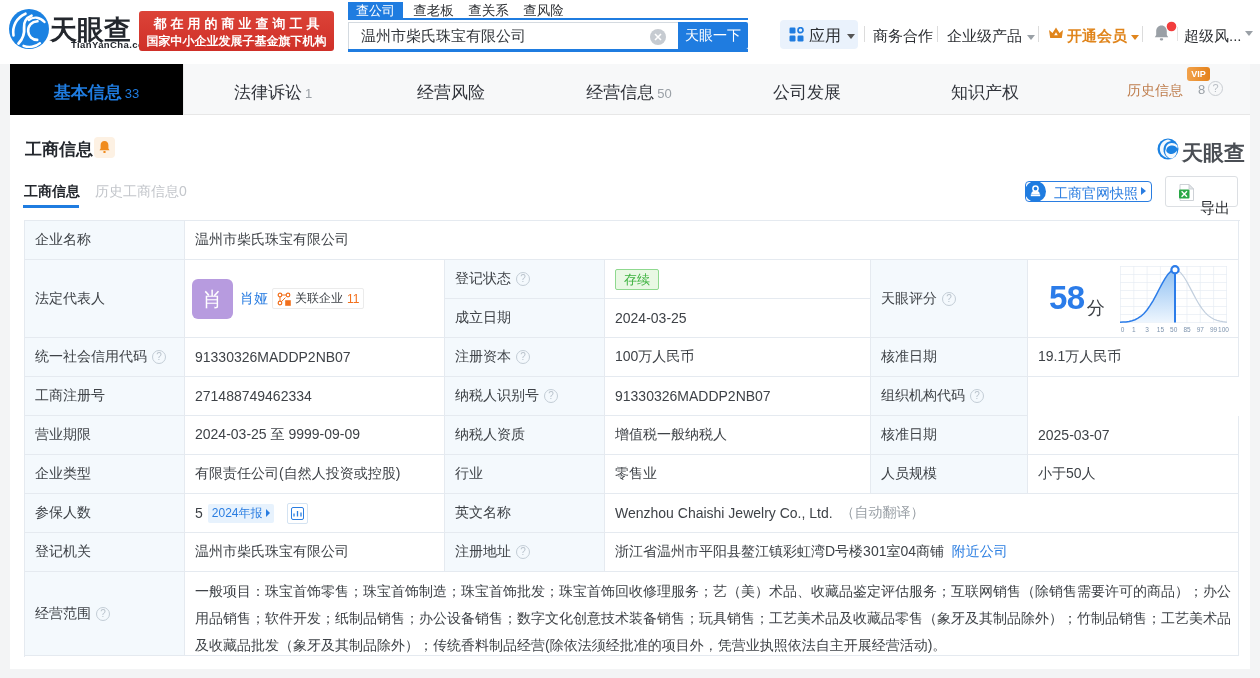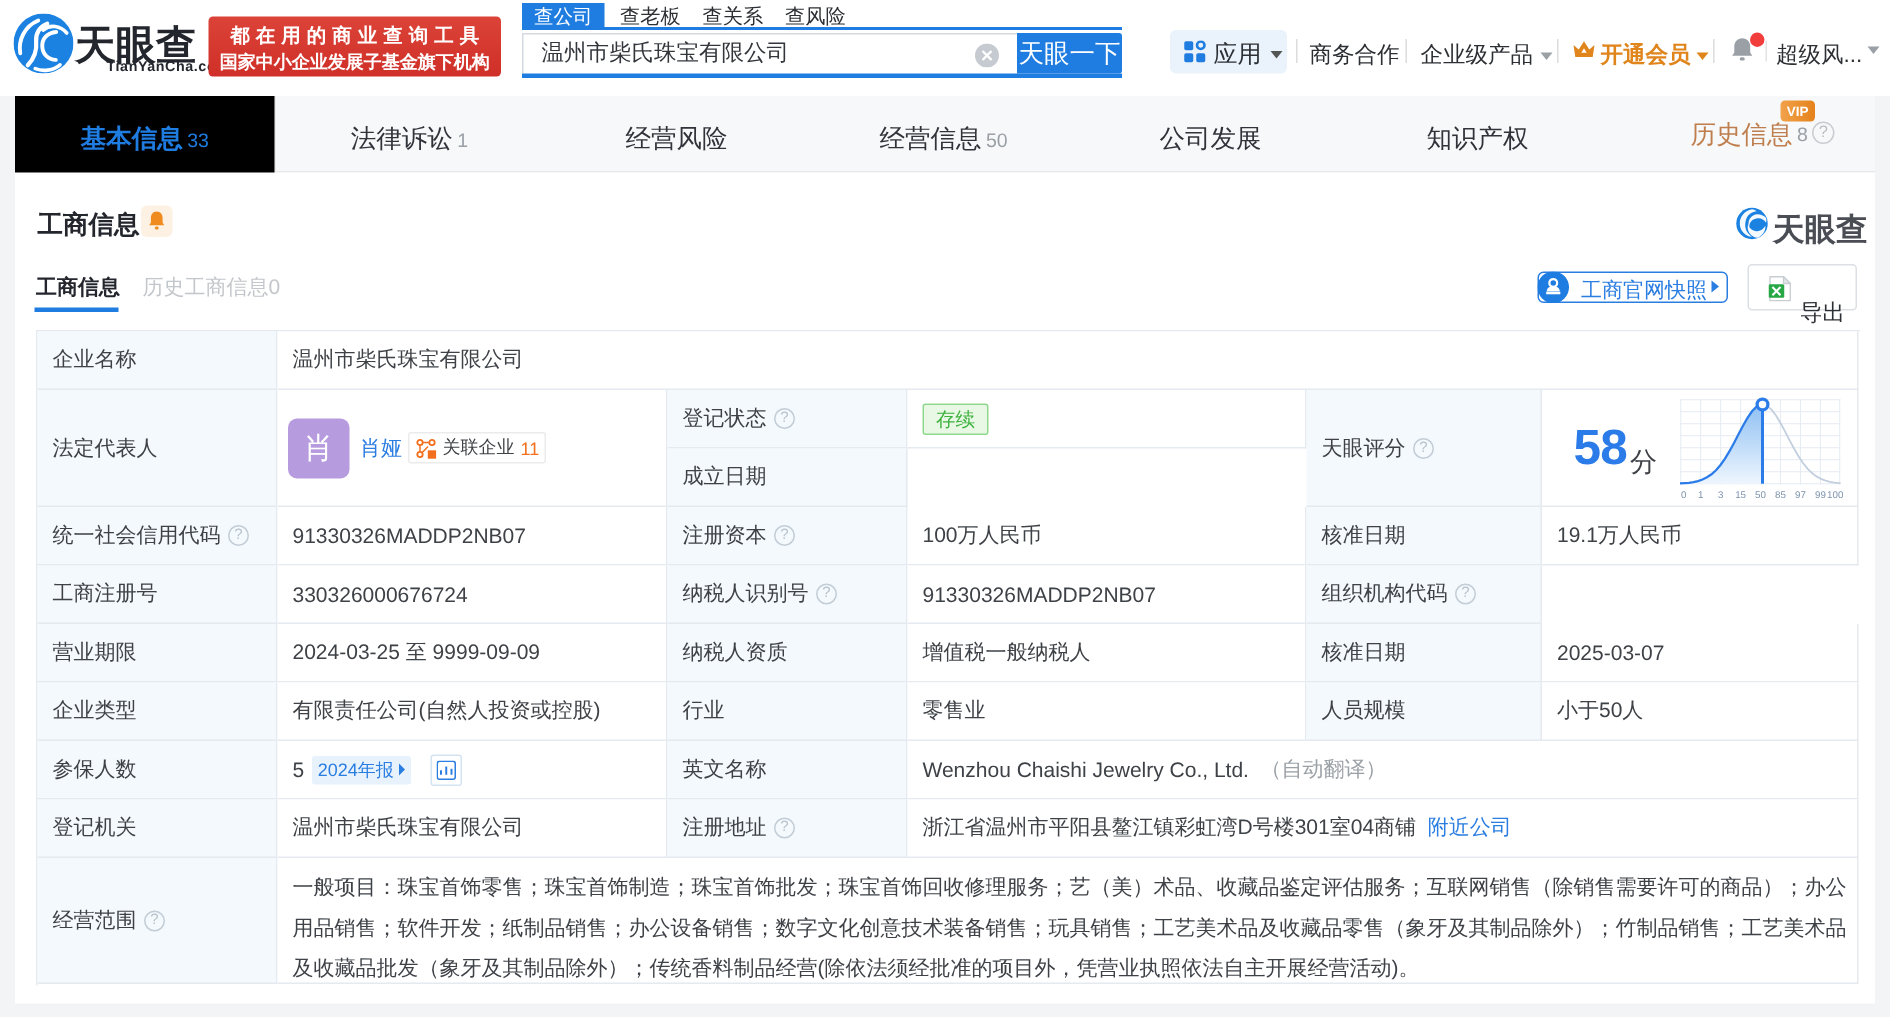--- a/index.html
+++ b/index.html
@@ -54,21 +54,21 @@
       <div class="abs" style="left:62px;top:0;width:47px;font-size:13.5px;color:#2c2f33;text-align:center;line-height:18px;">查老板</div>
       <div class="abs" style="left:117px;top:0;width:47px;font-size:13.5px;color:#2c2f33;text-align:center;line-height:18px;">查关系</div>
       <div class="abs" style="left:172px;top:0;width:47px;font-size:13.5px;color:#2c2f33;text-align:center;line-height:18px;">查风险</div>
     </div>
     <div class="abs" style="left:348px;top:22px;width:330px;height:27px;background:#fff;border:1px solid #d4dae0;border-bottom:none;border-right:none;line-height:26px;font-size:15px;color:#33373c;padding-left:12px;">温州市柴氏珠宝有限公司
       <svg class="abs" style="right:12px;top:6px;" width="16" height="16" viewBox="0 0 16 16">
         <circle cx="8" cy="8" r="8" fill="#c6cbd1"></circle>
         <path d="M5 5 L11 11 M11 5 L5 11" stroke="#fff" stroke-width="1.6"></path>
       </svg>
     </div>
-    <div class="abs" style="left:678px;top:22px;width:70px;height:27px;background:#1f7ce0;color:#fff;font-size:17px;text-align:center;line-height:27px;border-radius:0 2px 2px 0;">天眼一下</div>
+    <div class="abs" style="left:678px;top:22px;width:70px;height:27px;background:#1f7ce0;color:#fff;font-size:14px;text-align:center;line-height:27px;border-radius:0 2px 2px 0;">天眼一下</div>
     <div class="abs" style="left:348px;top:49px;width:400px;height:3px;background:#1f7ce0;"></div>
 
     <div class="abs" style="left:780px;top:20px;width:78px;height:29px;background:#eaf2fc;border-radius:4px;"></div>
     <svg class="abs" style="left:789px;top:27px;" width="15" height="15" viewBox="0 0 15 15">
       <rect x="0.5" y="0.5" width="6" height="6" rx="1.2" fill="#1f7ce0"></rect>
       <circle cx="11.5" cy="3.2" r="2.5" fill="none" stroke="#1f7ce0" stroke-width="1.7"></circle>
       <rect x="0.5" y="8.5" width="6" height="6" rx="1.2" fill="#1f7ce0"></rect>
       <rect x="8.5" y="8.5" width="6" height="6" rx="1.2" fill="#1f7ce0"></rect>
     </svg>
     <div class="abs" style="left:809px;top:26px;font-size:16px;color:#2c2f33;">应用 <span class="caret" style="margin-left:2px;"></span></div>
@@ -95,21 +95,21 @@
     <span class="caret abs" style="left:1245px;top:31px;border-top-color:#9aa0a6;"></span>
   </div>
   <div id="tabbar">
     <div id="tab-active">基本信息<span class="cnt">33</span></div>
     <div class="tab" style="left:174px;width:178px;">法律诉讼<span class="cnt">1</span></div>
     <div class="tab" style="left:352px;width:178px;">经营风险</div>
     <div class="tab" style="left:530px;width:178px;">经营信息<span class="cnt">50</span></div>
     <div class="tab" style="left:708px;width:178px;">公司发展</div>
     <div class="tab" style="left:886px;width:178px;">知识产权</div>
     <div class="tab" style="left:1064px;width:176px;">
-      <span class="abs" style="left:53px;top:16px;height:46px;line-height:20px;font-size:17px;color:#bf7e4e;">历史信息</span>
+      <span class="abs" style="left:53px;top:16px;height:46px;line-height:20px;font-size:14px;color:#bf7e4e;">历史信息</span>
       <span class="abs" style="left:124px;top:19px;font-size:13px;color:#9aa0a6;line-height:14px;">8</span>
       <span class="abs" style="left:134px;top:17px;width:15px;height:15px;border:1px solid #c9cdd2;border-radius:50%;color:#b9bec4;font-size:11px;line-height:13px;text-align:center;">?</span>
       <span class="abs" style="left:113px;top:3px;width:23px;height:14px;border-radius:3px;background:linear-gradient(90deg,#f2a24b,#e4821b);color:#fff;font-size:9px;font-weight:bold;text-align:center;line-height:14px;">VIP</span>
     </div>
   </div>
   <div id="content">
 
     <div class="abs" style="left:15px;top:23px;font-size:17px;font-weight:bold;color:#23272d;">工商信息</div>
     <div class="abs" style="left:84px;top:22px;width:21px;height:21px;background:#fdf1e3;border-radius:4px;">
       <svg style="position:absolute;left:4px;top:3px;" width="13" height="15" viewBox="0 0 13 15">
@@ -168,32 +168,33 @@
             <rect x="8.2" y="8.2" width="5.6" height="5.6" fill="#f2701d"></rect>
             <path d="M4.5 3 L9.2 3 M3 4.5 L3 9.2 M4.3 9.8 L8.4 5.6" stroke="#f2701d" stroke-width="1"></path>
           </svg>关联企业 <span style="color:#f2701d;margin-left:4px;">11</span>
         </span>
       </div>
       <div class="cell lb" style="left:420px;top:39px;width:160px;height:39px;">登记状态<span class="qm">?</span></div>
       <div class="cell vl" style="left:580px;top:39px;width:266px;height:39px;">
         <span style="display:inline-block;height:21px;line-height:19px;padding:0 8px;background:#e9f8e4;border:1px solid #8fd98f;border-radius:2px;color:#3eb240;font-size:13px;">存续</span>
       </div>
       <div class="cell lb" style="left:420px;top:78px;width:160px;height:39px;">成立日期</div>
+      <div class="cell vl" style="left:580px;top:78px;width:266px;height:39px;">2024-03-25</div>
       <div class="cell lb" style="left:846px;top:39px;width:157px;height:78px;">天眼评分<span class="qm">?</span></div>
       <div class="cell vl" style="left:1003px;top:39px;width:211px;height:78px;"></div>
 
       <div class="cell lb" style="left:0;top:117px;width:160px;height:39px;">统一社会信用代码<span class="qm">?</span></div>
       <div class="cell vl" style="left:160px;top:117px;width:260px;height:39px;">91330326MADDP2NB07</div>
       <div class="cell lb" style="left:420px;top:117px;width:160px;height:39px;">注册资本<span class="qm">?</span></div>
       <div class="cell vl" style="left:580px;top:117px;width:266px;height:39px;">100万人民币</div>
       <div class="cell lb" style="left:846px;top:117px;width:157px;height:39px;">核准日期</div>
       <div class="cell vl" style="left:1003px;top:117px;width:211px;height:39px;">19.1万人民币</div>
 
       <div class="cell lb" style="left:0;top:156px;width:160px;height:39px;">工商注册号</div>
-      <div class="cell vl" style="left:160px;top:156px;width:260px;height:39px;">330326000676724</div>
+      <div class="cell vl" style="left:160px;top:156px;width:260px;height:39px;">271488749462334</div>
       <div class="cell lb" style="left:420px;top:156px;width:160px;height:39px;">纳税人识别号<span class="qm">?</span></div>
       <div class="cell vl" style="left:580px;top:156px;width:266px;height:39px;">91330326MADDP2NB07</div>
       <div class="cell lb" style="left:846px;top:156px;width:157px;height:39px;">组织机构代码<span class="qm">?</span></div>
 
       <div class="cell lb" style="left:0;top:195px;width:160px;height:39px;">营业期限</div>
       <div class="cell vl" style="left:160px;top:195px;width:260px;height:39px;">2024-03-25 至 9999-09-09</div>
       <div class="cell lb" style="left:420px;top:195px;width:160px;height:39px;">纳税人资质</div>
       <div class="cell vl" style="left:580px;top:195px;width:266px;height:39px;">增值税一般纳税人</div>
       <div class="cell lb" style="left:846px;top:195px;width:157px;height:39px;">核准日期</div>
       <div class="cell vl" style="left:1003px;top:195px;width:211px;height:39px;">2025-03-07</div>

